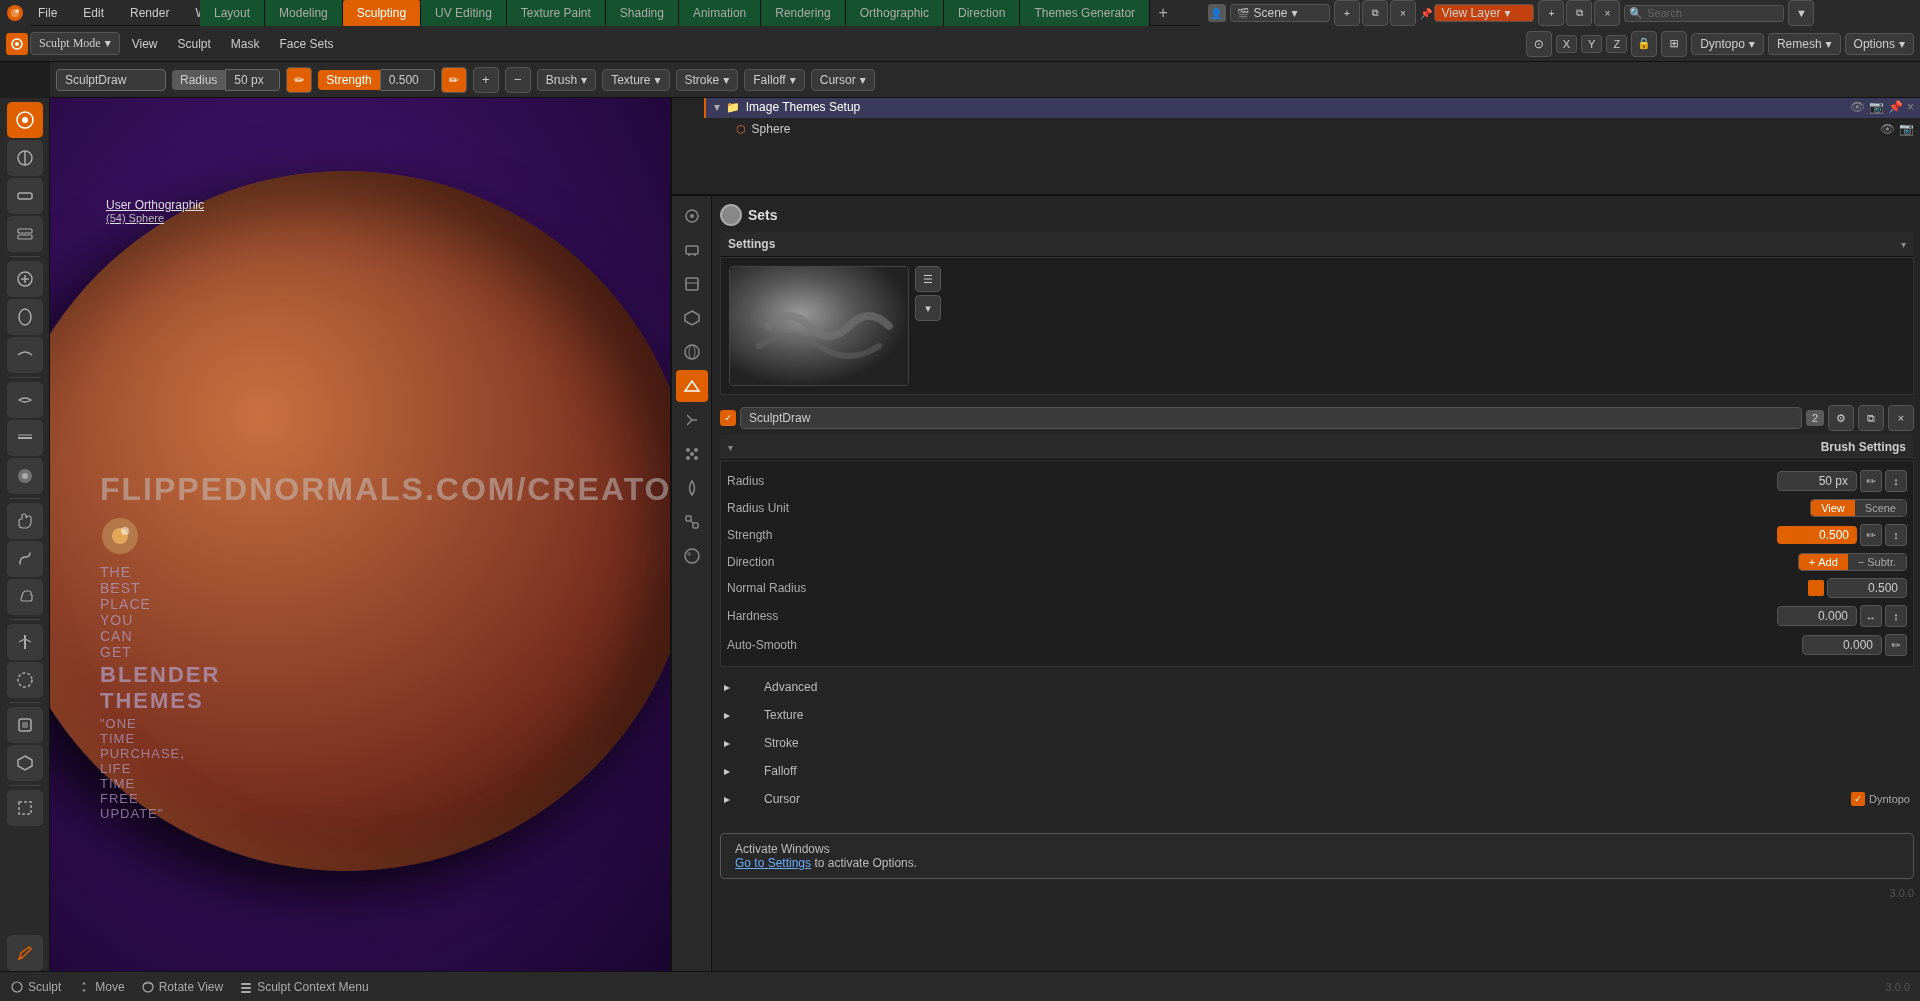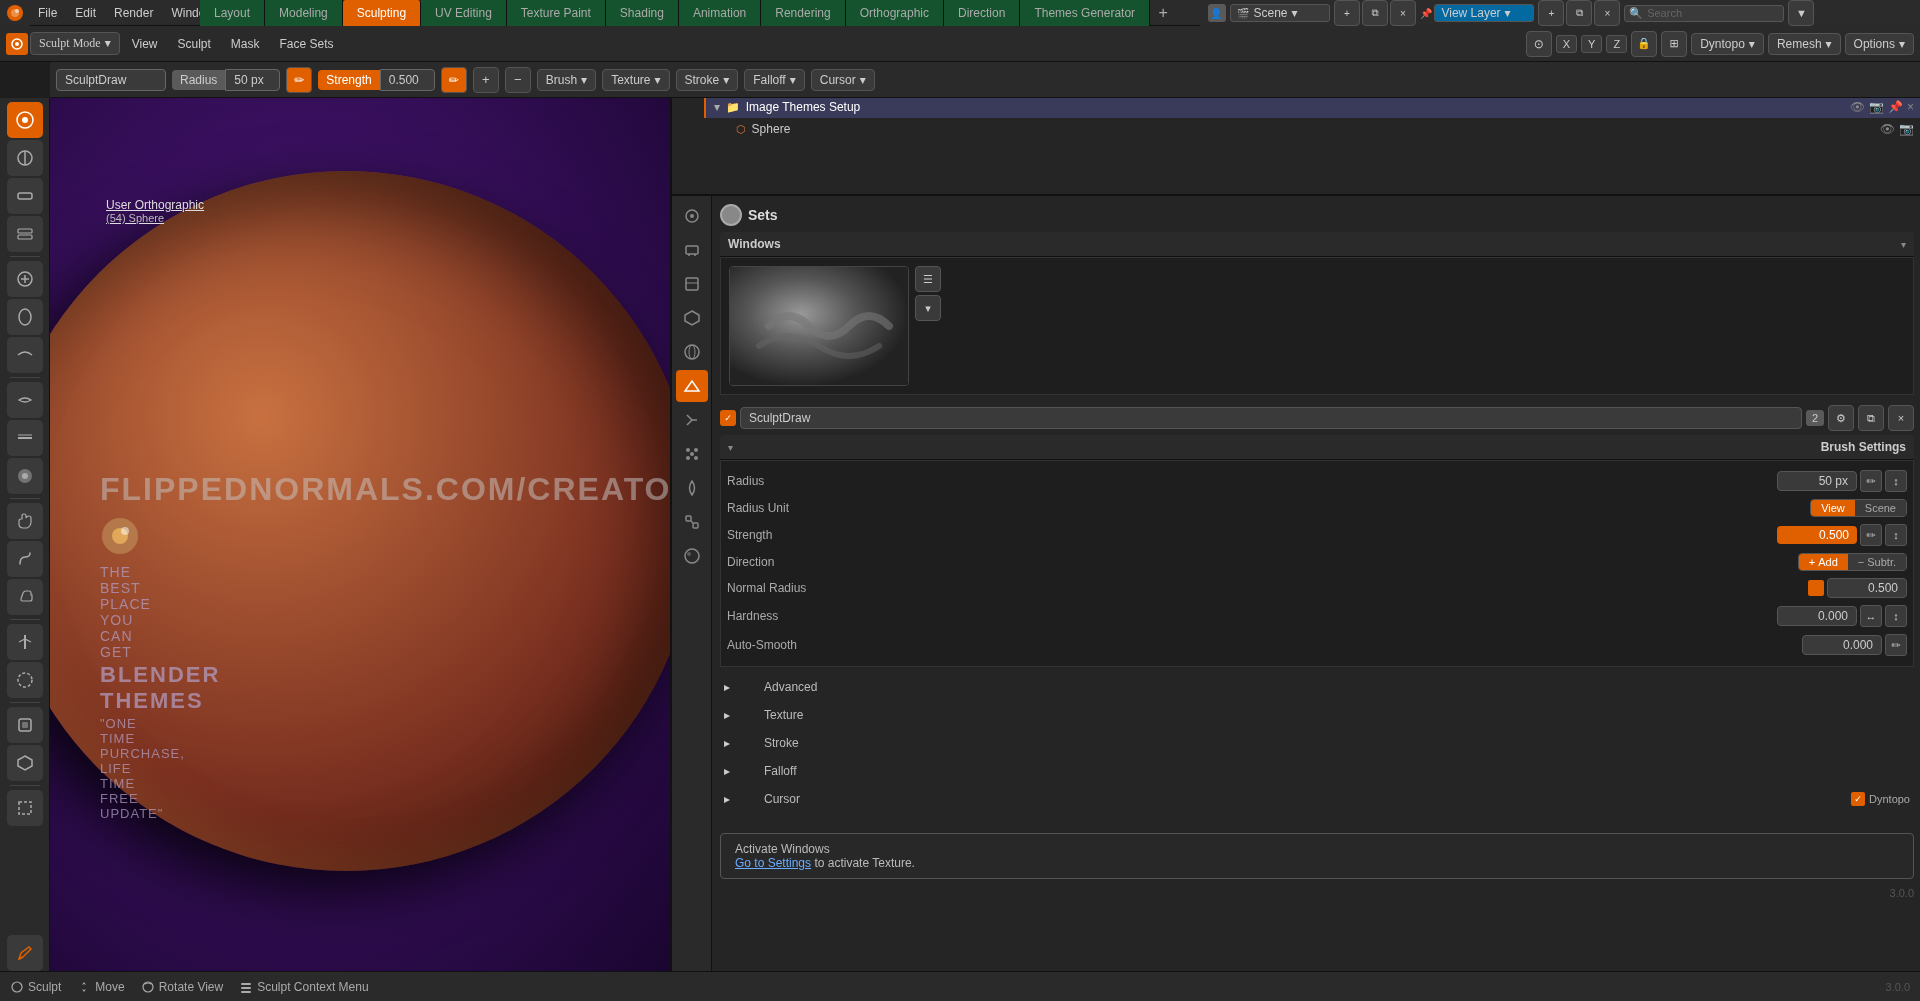--- a/index.html
+++ b/index.html
@@ -29,21 +29,21 @@
       width: 30px;
       height: 26px;
       display: flex;
       align-items: center;
       justify-content: center;
       background: #2b2b2b;
     }
     .menu-items {
       display: flex;
       align-items: flex-start;
-      gap: 2px;
+      gap: 10px;
     }
     .menu-item {
       padding: 2px 8px;
       color: #ccc;
       font-size: 12px;
       cursor: pointer;
       border-radius: 3px;
     }
 
     
@@ -100,21 +100,21 @@
       border-radius: 3px;
       padding: 1px 6px;
       color: #ccc;
       font-size: 12px;
       display: flex;
       align-items: center;
       gap: 4px;
       min-width: 100px;
     }
     .view-layer-btn {
-      background: #0369a1;
+      background: #c2410c;
       border: 1px solid #555;
       border-radius: 3px;
       padding: 1px 6px;
       color: #ccc;
       font-size: 12px;
       min-width: 100px;
       display: flex;
       align-items: flex-end;
       gap: 4px;
     }
@@ -1080,21 +1080,21 @@
 
     <div id="props-content">
 
       <div class="section-header">
         <div style="width:22px;height:22px;border-radius:50%;background:#888;border:2px solid #aaa;"></div>
         <span class="section-title">Sets</span>
       </div>
 
       <div class="panel-section">
         <div class="panel-section-header">
-          <span class="panel-section-title">Windows</span>
+          <span class="panel-section-title">Settings</span>
           <span class="collapse-arrow">▾</span>
         </div>
 
         <div style="padding:8px;background:#1e1e1e;border:1px solid #333;">
           <div style="display:flex;gap:6px;align-items:flex-start;">
             <div id="brush-preview-img">
 
               <svg width="180" height="120" viewBox="0 0 180 120" style="position:absolute;">
                 <defs>
                   <radialGradient id="brushGrad" cx="40%" cy="40%" r="60%">
@@ -1232,21 +1232,21 @@
           <div style="width:14px;height:14px;background:#e06000;border-radius:2px;display:flex;align-items:center;justify-content:center;font-size:9px;color:#fff;margin-left:auto;">✓</div>
 
           <span style="color:#aaa;font-size:11px;">Dyntopo</span>
         </div>
       </div>
 
       <div style="margin-top:20px;background:rgba(40,40,40,0.95);border:1px solid #555;border-radius:4px;padding:8px 14px;">
         <span style="color:#bbb;font-size:12px;">Activate Windows</span>
         <br>
         <span class="activate-link">Go to Settings</span>
-        <span style="color:#bbb;font-size:12px;"> to activate Texture.</span>
+        <span style="color:#bbb;font-size:12px;"> to activate Options.</span>
       </div>
 
       <div style="margin-top:8px;text-align:right;color:#555;font-size:11px;">3.0.0</div>
     </div>
   </div>
 </div>
 
 <div id="bottom-bar">
   <div class="bottom-item">
     <svg width="14" height="14" viewBox="0 0 14 14">

